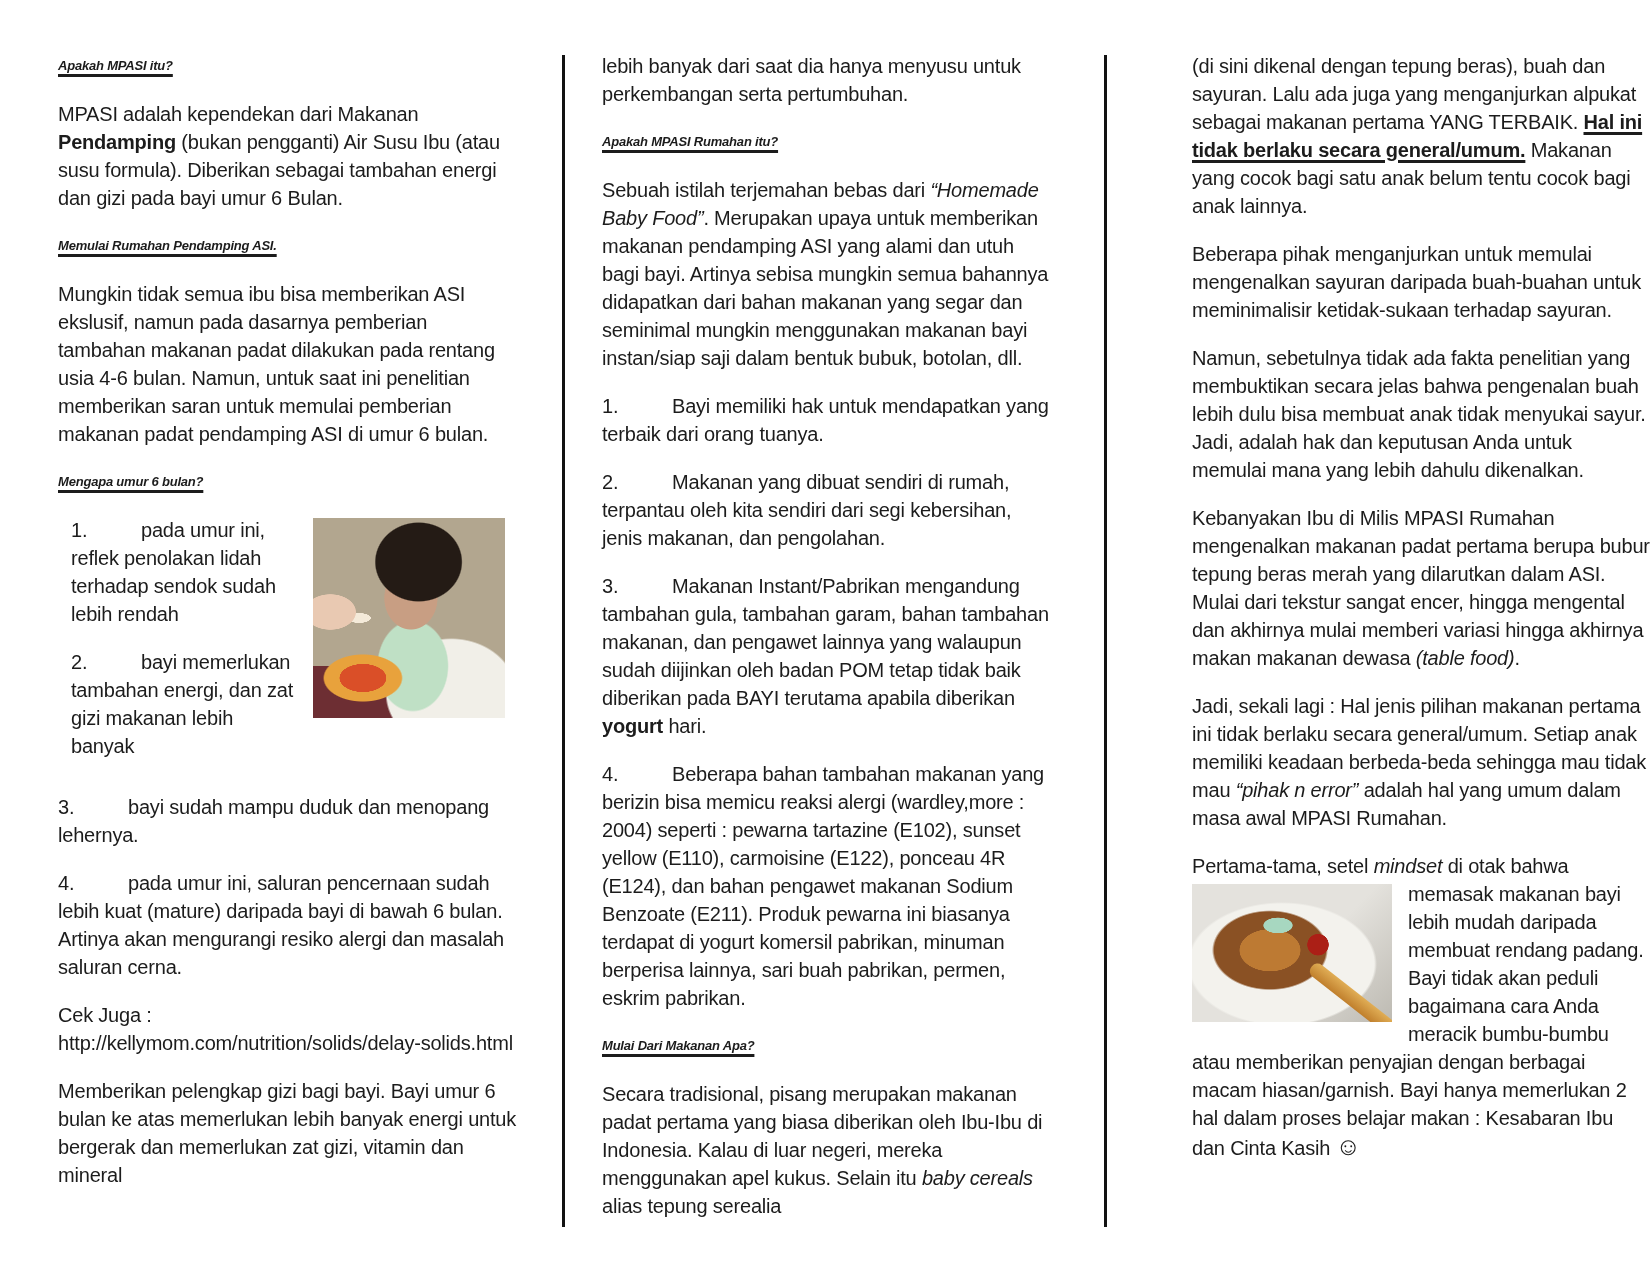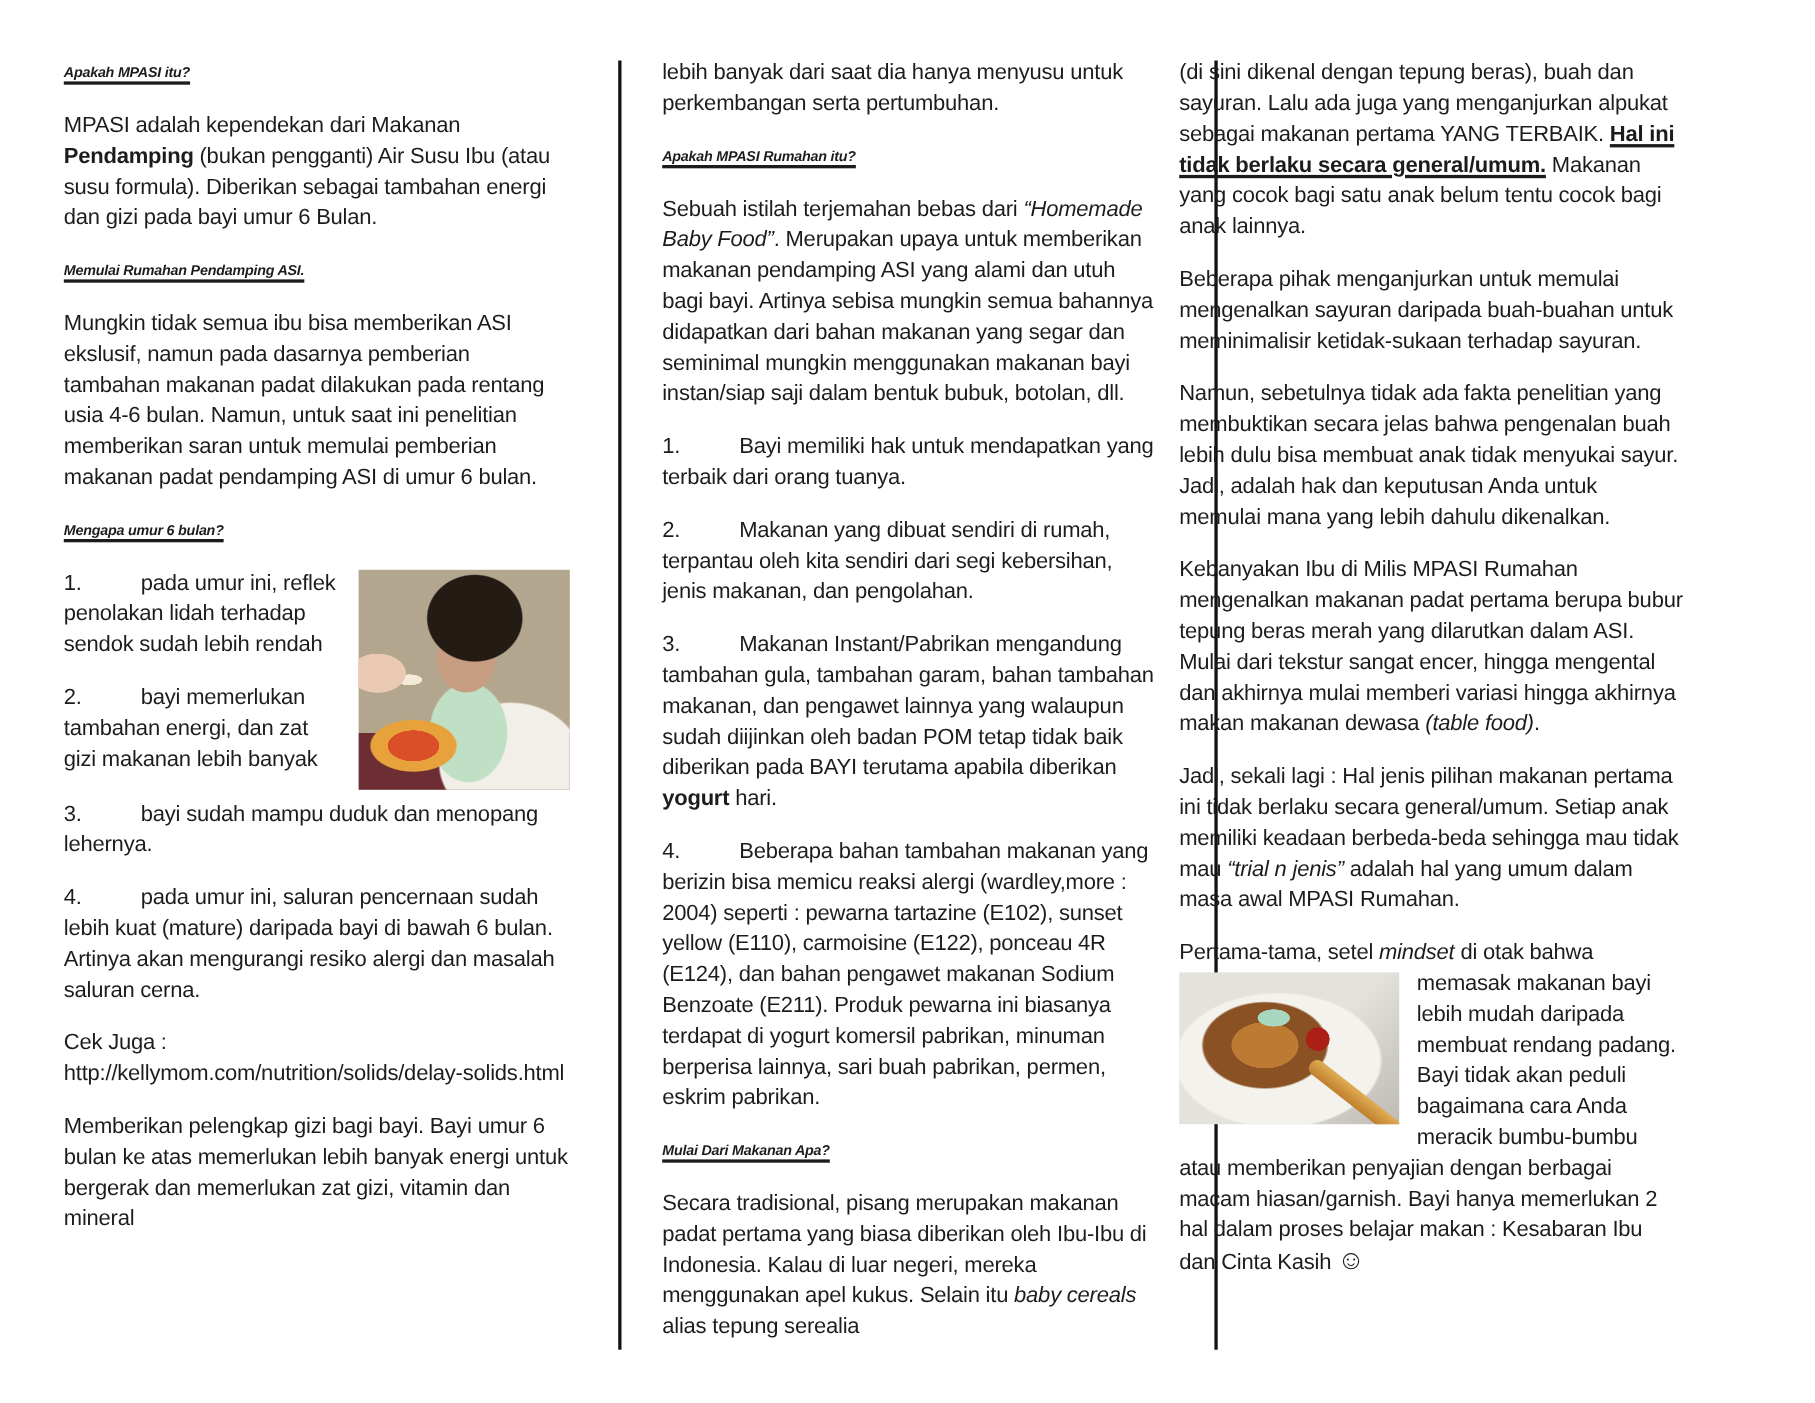--- a/index.html
+++ b/index.html
@@ -10,38 +10,38 @@
     font-family:"Liberation Sans","DejaVu Sans",sans-serif;
     color:#1c1c1c;
     font-size:20px;
     line-height:28px;
     letter-spacing:-0.2px;
     overflow:hidden;
   }
   .col{position:absolute;top:52px;}
   .col-1{left:58px;width:460px;}
   .col-2{left:602px;width:452px;}
-  .col-3{left:1072px;width:458px;}
+  .col-3{left:1192px;width:458px;}
   .divider{position:absolute;top:55px;height:1172px;width:3px;background:#121212;}
   .d1{left:562px;}
   .d2{left:1104px;}
   .para,.hd{margin:0 0 20px 0;}
   .hd{
     font-weight:bold;font-style:italic;
     text-decoration:underline;
     text-decoration-thickness:2.5px;
     text-underline-offset:4px;
     font-size:13px;
   }
   .b{font-weight:bold;}
   .i{font-style:italic;}
   .u{text-decoration:underline;text-decoration-thickness:2.5px;text-underline-offset:3px;}
   .num{display:inline-block;width:70px;}
   .big{font-size:25px;}
-  .group{display:flow-root;margin:0;}
+  .group{display:flow-root;margin:13px;}
   .photo{display:block;}
   .photo-baby{
     float:right;width:192px;height:200px;margin:2px 0 8px 12px;
     background:
       radial-gradient(ellipse 26px 18px at 9% 47%, #e9c9b2 0 97%, rgba(0,0,0,0) 100%),
       radial-gradient(ellipse 12px 5px at 24% 50%, #f4ead9 0 96%, rgba(0,0,0,0) 100%),
       radial-gradient(ellipse 44px 40px at 55% 22%, #241b15 0 97%, rgba(0,0,0,0) 100%),
       radial-gradient(ellipse 27px 32px at 51% 40%, #c89e83 0 97%, rgba(0,0,0,0) 100%),
       radial-gradient(ellipse 40px 24px at 26% 80%, #da4f28 0 58%, #e8a23c 59% 96%, rgba(0,0,0,0) 100%),
       radial-gradient(ellipse 36px 46px at 52% 74%, #bfe0c5 0 96%, rgba(0,0,0,0) 100%),
@@ -99,17 +99,17 @@
     <p class="para li"><span class="num">4.</span><span>Beberapa bahan tambahan makanan yang berizin bisa memicu reaksi alergi (wardley,more : 2004) seperti : pewarna tartazine (E102), sunset yellow (E110), carmoisine (E122), ponceau 4R (E124), dan bahan pengawet makanan Sodium Benzoate (E211). Produk pewarna ini biasanya terdapat di yogurt komersil pabrikan, minuman berperisa lainnya, sari buah pabrikan, permen, eskrim pabrikan.</span></p>
     <h2 class="hd">Mulai Dari Makanan Apa?</h2>
     <p class="para"><span>Secara tradisional, pisang merupakan makanan padat pertama yang biasa diberikan oleh Ibu-Ibu di Indonesia. Kalau di luar negeri, mereka menggunakan apel kukus. Selain itu </span><span class="i">baby cereals</span><span> alias tepung serealia</span></p>
   </section>
 
   <section class="col col-3">
     <p class="para"><span>(di sini dikenal dengan tepung beras), buah dan sayuran. Lalu ada juga yang menganjurkan alpukat sebagai makanan pertama YANG TERBAIK. </span><span class="b u">Hal ini tidak berlaku secara general/umum.</span><span> Makanan yang cocok bagi satu anak belum tentu cocok bagi anak lainnya.</span></p>
     <p class="para">Beberapa pihak menganjurkan untuk memulai mengenalkan sayuran daripada buah-buahan untuk meminimalisir ketidak-sukaan terhadap sayuran.</p>
     <p class="para">Namun, sebetulnya tidak ada fakta penelitian yang membuktikan secara jelas bahwa pengenalan buah lebih dulu bisa membuat anak tidak menyukai sayur. Jadi, adalah hak dan keputusan Anda untuk memulai mana yang lebih dahulu dikenalkan.</p>
     <p class="para"><span>Kebanyakan Ibu di Milis MPASI Rumahan mengenalkan makanan padat pertama berupa bubur tepung beras merah yang dilarutkan dalam ASI. Mulai dari tekstur sangat encer, hingga mengental dan akhirnya mulai memberi variasi hingga akhirnya makan makanan dewasa </span><span class="i">(table food)</span><span>.</span></p>
-    <p class="para"><span>Jadi, sekali lagi : Hal jenis pilihan makanan pertama ini tidak berlaku secara general/umum. Setiap anak memiliki keadaan berbeda-beda sehingga mau tidak mau </span><span class="i">“trial n jenis”</span><span> adalah hal yang umum dalam masa awal MPASI Rumahan.</span></p>
+    <p class="para"><span>Jadi, sekali lagi : Hal jenis pilihan makanan pertama ini tidak berlaku secara general/umum. Setiap anak memiliki keadaan berbeda-beda sehingga mau tidak mau </span><span class="i">“pihak n error”</span><span> adalah hal yang umum dalam masa awal MPASI Rumahan.</span></p>
     <p class="para"><span>Pertama-tama, setel </span><span class="i">mindset</span><span> di otak bahwa memasak </span><span class="photo photo-food"></span><span>makanan bayi lebih mudah daripada membuat rendang padang. Bayi tidak akan peduli bagaimana cara Anda meracik bumbu-bumbu atau memberikan penyajian dengan berbagai macam hiasan/garnish. Bayi hanya memerlukan 2 hal dalam proses belajar makan : Kesabaran Ibu dan Cinta Kasih </span><span class="big">☺</span></p>
   </section>
 
 </div>
 
 </body></html>

